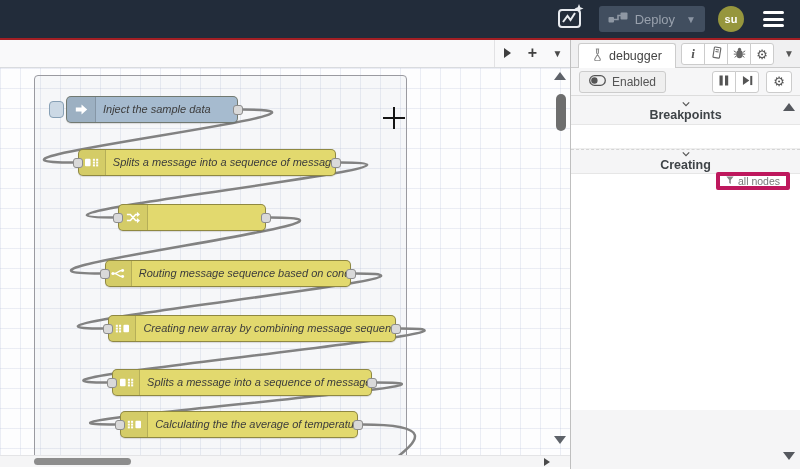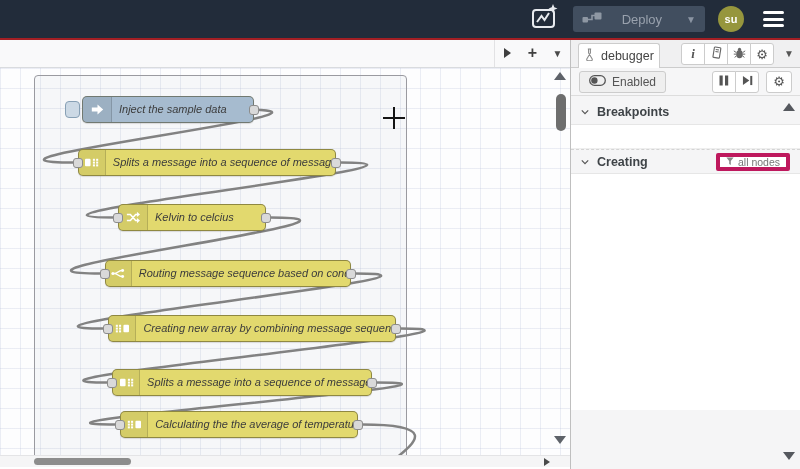--- a/index.html
+++ b/index.html
@@ -5,21 +5,21 @@
   * { margin:0; padding:0; box-sizing:border-box; }
   html,body { width:800px; height:469px; overflow:hidden; }
   body { font-family:"Liberation Sans", sans-serif; }
   .app { position:relative; width:800px; height:469px; background:#fff; }
 
   
   .header { height:40px; background:#222c3a; border-bottom:2px solid #a31f24;
             display:flex; align-items:center; justify-content:flex-end; padding-right:10px; gap:13px; }
   .hbtn { background:none; border:none; cursor:pointer; display:flex; align-items:center; }
   .deploy-btn { background:#414e5f; border:none; border-radius:3px; height:26px; padding:0 9px;
-                display:flex; align-items:center; gap:20px; color:#99a1ad; font-size:13px; }
+                display:flex; align-items:center; gap:7px; color:#99a1ad; font-size:13px; }
   .deploy-caret { color:#8b95a3; font-size:10px; margin-left:4px; }
   .avatar { width:26px; height:26px; border-radius:50%; background:#96963d; color:#fff;
             font-size:11px; font-weight:bold; display:flex; align-items:center; justify-content:center; }
   .burger { display:flex; flex-direction:column; gap:3.5px; padding:4px 6px; }
   .burger i { display:block; width:21px; height:3px; background:#fff; border-radius:1.5px; }
 
   
   .main { display:flex; height:427px; }
   .workspace { width:570px; display:flex; flex-direction:column; }
 
@@ -66,21 +66,21 @@
   .hscroll { position:relative; height:12px; background:#f5f5f6; border-top:1px solid #e4e4e6; }
   .hscroll-thumb { position:absolute; left:34px; top:2px; width:97px; height:7px; background:#8d8d8d;
                    border-radius:4px; cursor:pointer; }
   .hscroll-right { position:absolute; right:20px; top:2px; width:0; height:0; cursor:pointer;
                    border-top:4px solid transparent; border-bottom:4px solid transparent; border-left:6px solid #4a4a4a; }
 
   
   .sidebar { position:relative; width:230px; height:429px; border-left:1px solid #bfbfbf; background:#f5f5f6; }
   .sb-tabbar { position:relative; height:28px; background:#f0f0f1; border-bottom:1px solid #cccccc; }
   .sb-tab { position:absolute; left:7px; top:3px; height:25px; background:#fff; border:1px solid #ccc;
-            border-bottom:none; border-radius:3px 3px 0 0; padding:0 5px; display:flex; gap:6px;
+            border-bottom:none; border-radius:3px 3px 0 0; padding:0 13px; display:flex; gap:6px;
             align-items:center; font-size:12.5px; color:#444; cursor:pointer; }
   .sb-tab-buttons { position:absolute; right:26px; top:3px; display:flex; }
   .sqbtn { width:24px; height:22px; background:#fff; border:1px solid #ccc; margin-left:-1px;
            display:flex; align-items:center; justify-content:center; cursor:pointer;
            font-size:12px; color:#666; }
   .sqbtn:first-child { border-radius:3px 0 0 3px; } .sqbtn:last-child { border-radius:0 3px 3px 0; }
   .sb-tab-caret { position:absolute; right:6px; top:8px; font-size:10px; color:#555; background:none; border:none; cursor:pointer; }
   .info-i { font-family:"Liberation Serif", serif; font-weight:bold; font-style:italic; font-size:13px; color:#555; }
   .gear-glyph { font-size:13px; color:#555; line-height:1; }
 
@@ -89,22 +89,22 @@
   .enabled-btn { height:22px; padding:0 9px; background:#efefef; border:1px solid #ccc; border-radius:3px;
                  display:flex; align-items:center; gap:6px; font-size:12px; color:#555; cursor:pointer; }
   .sb-toolbar-right { margin-left:auto; display:flex; align-items:center; gap:7px; }
   .pair { display:flex; }
   .pair .sqbtn { height:22px; border-radius:0; }
   .pair .sqbtn:first-child { border-radius:3px 0 0 3px; } .pair .sqbtn:last-child { border-radius:0 3px 3px 0; }
   .gearbtn { width:26px; height:22px; background:#fff; border:1px solid #ccc; border-radius:3px;
              display:flex; align-items:center; justify-content:center; cursor:pointer; }
 
   .sb-content { height:372px; background:#f5f5f6; padding-top:4px; }
-  .section-header { height:25px; display:flex; align-items:center; gap:8px; padding:0 10px;
-                    background:#f5f5f6; border-bottom:1px solid #e6e6e6; cursor:pointer; position:relative; }
+  .section-header { height:25px; display:flex; align-items:center; gap:0; padding:0 10px;
+                    background:#f5f5f6; border-bottom:1px solid #e6e6e6; cursor:pointer; position:relative;flex-direction:column; }
   .section-header.dashed-top { border-top:1px dashed #d4d4d4; }
   .section-title { font-size:12.5px; font-weight:bold; color:#3f4448; }
   .chev { width:8px; height:8px; flex:none; }
   .section-body { background:#fff; }
   .bp-body { height:24px; border-bottom:1px solid #eee; }
   .msg-body { height:236px; }
   .filter-btn { margin-left:auto; height:18px; padding:0 6px; background:#fff; border:4px solid #be185d;
                 border-radius:2px; display:flex; align-items:center; gap:4px; font-size:10.5px;
                 color:#777; cursor:pointer; }
   .sb-up, .sb-down { position:absolute; right:5px; width:0; height:0; cursor:pointer; z-index:7;
@@ -168,21 +168,21 @@
         <svg class="wires" width="570" height="388">
             <path d="M242,41.5 C392,41.5 -76,94.5 74,94.5" fill="none" stroke="#828282" stroke-width="2.5" stroke-linecap="round"></path>
             <path d="M340,94.5 C490,94.5 -36,149.5 114,149.5" fill="none" stroke="#828282" stroke-width="2.5" stroke-linecap="round"></path>
             <path d="M270,149.5 C420,149.5 -49,205.5 101,205.5" fill="none" stroke="#828282" stroke-width="2.5" stroke-linecap="round"></path>
             <path d="M355,205.5 C505,205.5 -46,260.5 104,260.5" fill="none" stroke="#828282" stroke-width="2.5" stroke-linecap="round"></path>
             <path d="M400,260.5 C550,260.5 -42,314.5 108,314.5" fill="none" stroke="#828282" stroke-width="2.5" stroke-linecap="round"></path>
             <path d="M376,314.5 C526,314.5 -34,356.5 116,356.5" fill="none" stroke="#828282" stroke-width="2.5" stroke-linecap="round"></path>
             <path d="M362,356.5 C512,356.5 280,424 430,424" fill="none" stroke="#828282" stroke-width="2.5" stroke-linecap="round"></path>
           </svg>
         <div>
-            <div class="node" style="left: 66px; top: 28px; width: 172px; background: rgb(166, 187, 207); margin-left: 16px;">
+            <div class="node" style="left: 66px; top: 28px; width: 172px; background: rgb(166, 187, 207);">
               <span class="inject-btn"></span>
               <span class="node-icon">
                 <svg width="13" height="13" viewBox="0 0 16 16">
                   <path d="M1 5.5h7V1.8L15 8l-7 6.2v-3.7H1z" fill="#fff"></path>
                 </svg>
               </span>
               <span class="node-label">Inject the sample data</span>
               <span class="port out"></span>
             </div>
             <div class="node" style="left: 78px; top: 81px; width: 258px; background: rgb(226, 217, 110);">
@@ -202,21 +202,20 @@
               <span class="port out"></span>
             </div>
             <div class="node" style="left: 118px; top: 136px; width: 148px; background: rgb(226, 217, 110);">
               <span class="node-icon">
                 <svg width="14" height="13" viewBox="0 0 16 14">
                   <path d="M1 3.5h4l6 7h2.5M1 10.5h4l6-7h2.5" stroke="#fff" stroke-width="1.8" fill="none"></path>
                   <path d="M12.5 0.5L16 3.5l-3.5 3z" fill="#fff"></path>
                   <path d="M12.5 7.5L16 10.5l-3.5 3z" fill="#fff"></path>
                 </svg>
               </span>
-              <span class="node-label">Kelvin to celcius</span>
               <span class="port in"></span>
               <span class="port out"></span>
             </div>
             <div class="node" style="left: 105px; top: 192px; width: 246px; background: rgb(226, 217, 110);">
               <span class="node-icon">
                 <svg width="14" height="13" viewBox="0 0 16 14">
                   <circle cx="2.2" cy="7" r="1.8" fill="#fff"></circle>
                   <path d="M3.5 7c4.5 0 4.5-3.5 9-3.5M3.5 7c4.5 0 4.5 3.5 9 3.5" stroke="#fff" stroke-width="1.6" fill="none"></path>
                   <circle cx="13.3" cy="3.5" r="1.7" fill="#fff"></circle>
                   <circle cx="13.3" cy="10.5" r="1.7" fill="#fff"></circle>

